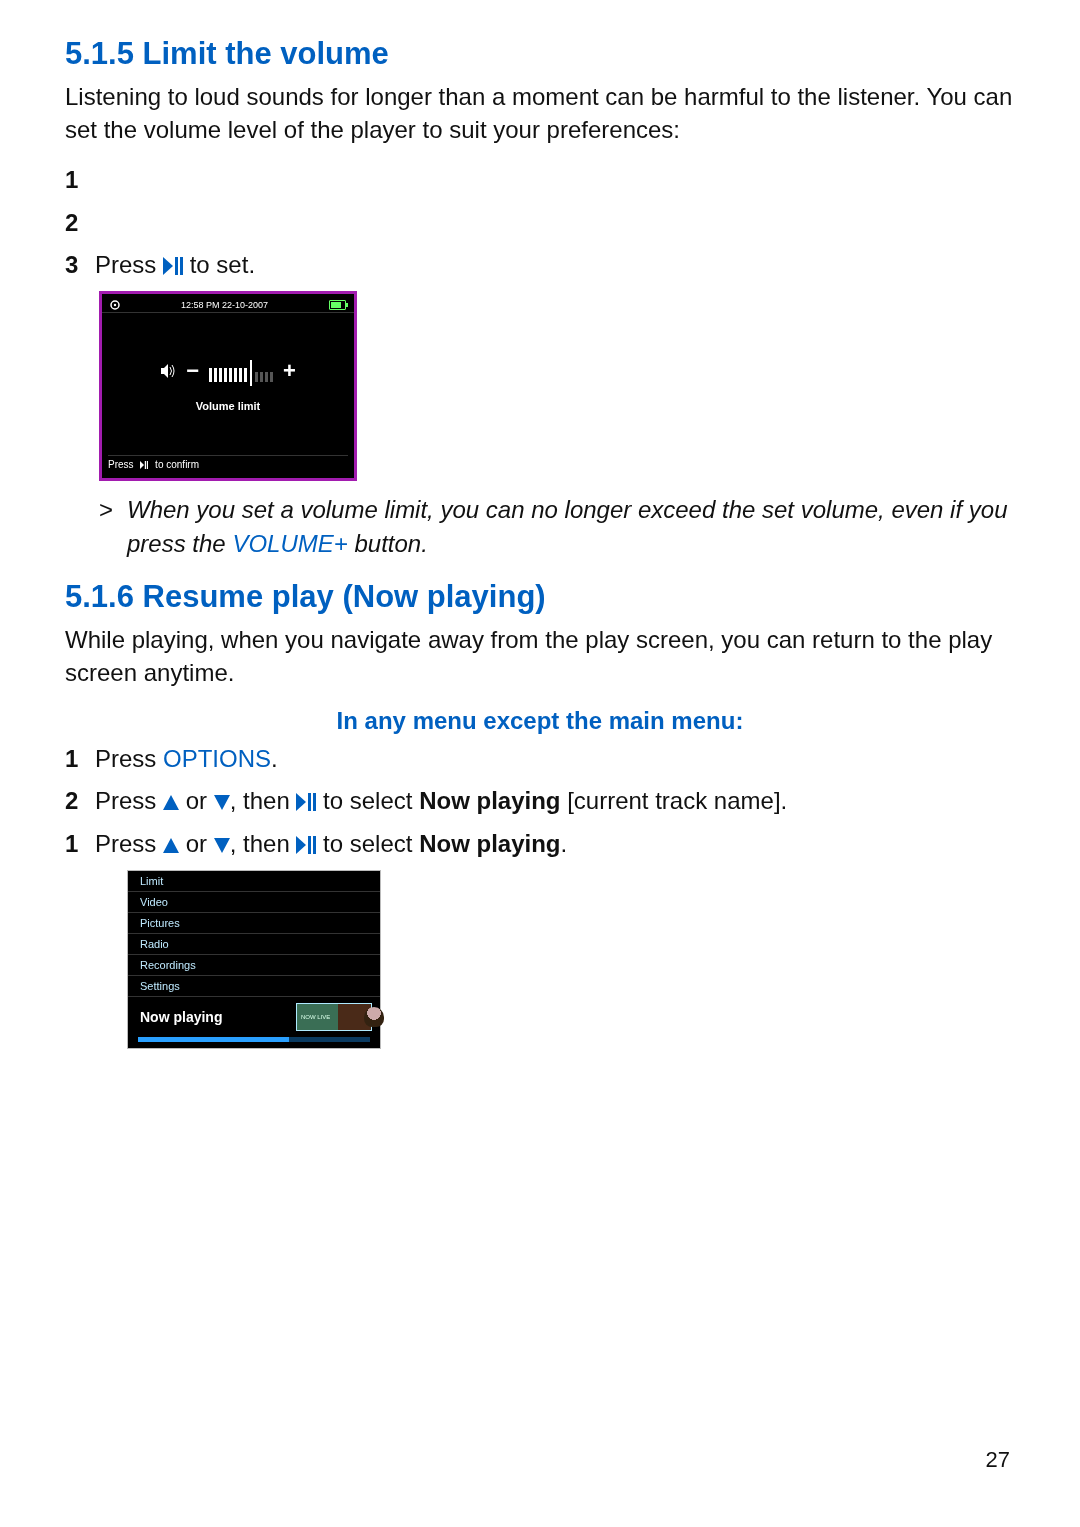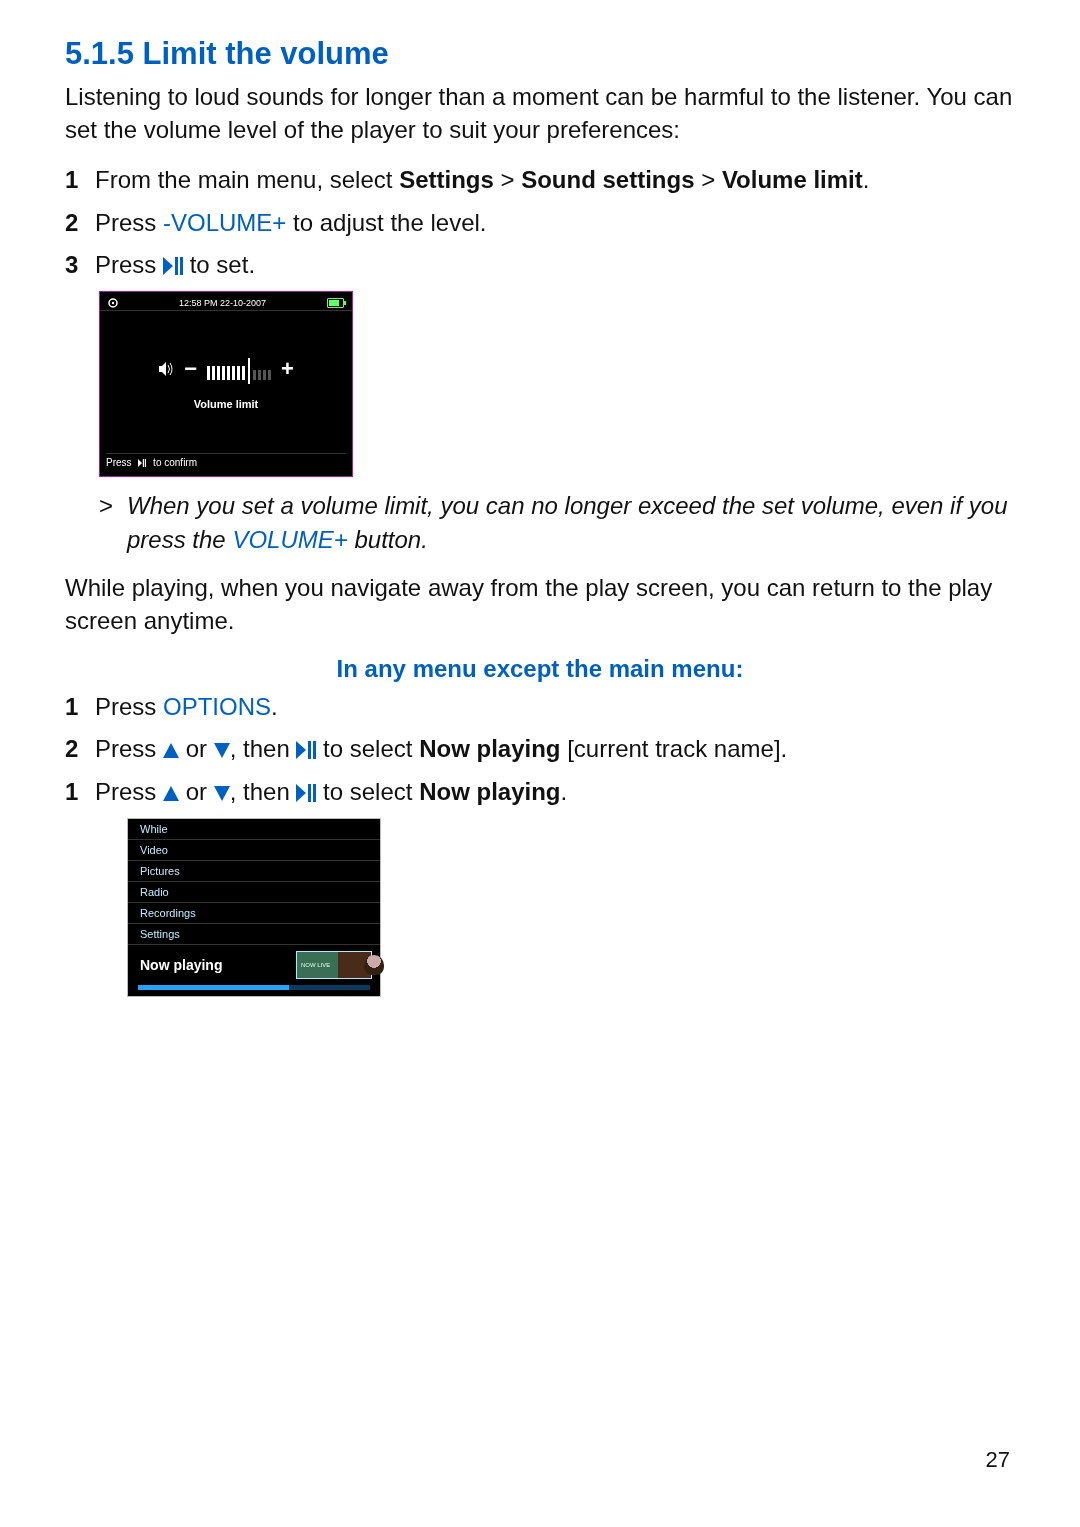--- a/index.html
+++ b/index.html
@@ -49,21 +49,21 @@
   .bold { font-weight: 700; }
   .accent { color: #0060c0; }
   
   .dev {
     width: 252px;
     height: 184px;
     background: #000;
     margin: 4px 0 12px 34px;
     position: relative;
     font-family: Arial, sans-serif;
-    border: 1px solid #a21caf;
+    border: 3px solid #a21caf;
   }
   .dev .topbar {
     position: absolute; top: 4px; left: 0; right: 0;
     display: flex; align-items: center; justify-content: space-between;
     padding: 0 8px;
     color: #fff;
     font-size: 9px;
     border-bottom: 1px solid #333;
     height: 14px;
   }
@@ -189,29 +189,23 @@
 <body>
 
 <div class="page">
 
   <h2 class="section">5.1.5 Limit the volume</h2>
   <p class="body">Listening to loud sounds for longer than a moment can be harmful to the listener. You can set the volume level of the player to suit your preferences:</p>
 
   <ol class="steps">
     <li>
       <span class="num">1</span>
-      <span>
-        <span>From the main menu, select </span><span class="bold">Settings</span><span> &gt; </span><span class="bold">Sound settings</span><span> &gt; </span><span class="bold">Volume limit</span><span>.</span>
-      </span>
     </li>
     <li>
       <span class="num">2</span>
-      <span>
-        <span>Press </span><span class="accent">-VOLUME+</span><span> to adjust the level.</span>
-      </span>
     </li>
     <li>
       <span class="num">3</span>
       <span>
         <span>Press </span><span class="accent iplay"><svg viewBox="0 0 20 18">
               <polygon points="0,0 10,9 0,18" fill="currentColor"></polygon>
               <rect x="12" y="0" width="3" height="18" fill="currentColor"></rect>
               <rect x="17" y="0" width="3" height="18" fill="currentColor"></rect>
             </svg></span><span> to set.</span>
       </span>
@@ -271,20 +265,21 @@
 
   <div class="noteblock">
     <div class="row1">
       <span class="gt">&gt;</span>
       <span>
         <span>When you set a volume limit, you can no longer exceed the set volume, even if you press the </span><span class="accent" style="font-style:italic">VOLUME+</span><span> button.</span>
       </span>
     </div>
   </div>
 
+  <h2 class="section" style="margin-top:18px">5.1.6 Resume play (Now playing)</h2>
   <p class="body">While playing, when you navigate away from the play screen, you can return to the play screen anytime.</p>
 
   <div class="subhead">In any menu except the main menu:</div>
   <ol class="steps">
     <li>
       <span class="num">1</span>
       <span>
         <span>Press </span><span class="accent">OPTIONS</span><span>.</span>
       </span>
     </li>
@@ -316,21 +311,21 @@
               <polygon points="0,0 10,9 0,18" fill="currentColor"></polygon>
               <rect x="12" y="0" width="3" height="18" fill="currentColor"></rect>
               <rect x="17" y="0" width="3" height="18" fill="currentColor"></rect>
             </svg></span><span> to select </span><span class="bold">Now playing</span><span>.</span>
       </span>
     </li>
   </ol>
 
   <div class="dev2">
     <ul>
-      <li>While</li>
+      <li>Limit</li>
       <li>Video</li>
       <li>Pictures</li>
       <li>Radio</li>
       <li>Recordings</li>
       <li>Settings</li>
     </ul>
     <div class="nowrow">
       <span class="nptxt">Now playing</span>
       <span class="thumb">
         <span>NOW LIVE</span>

